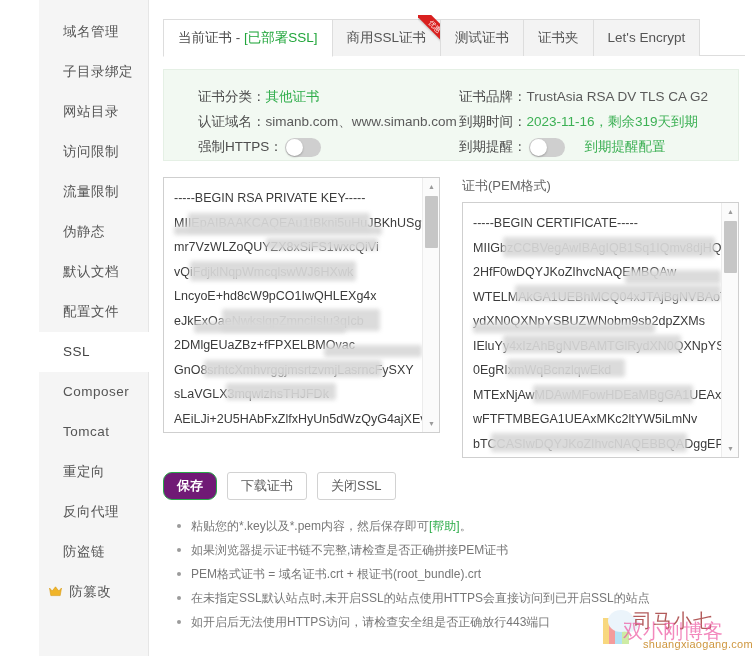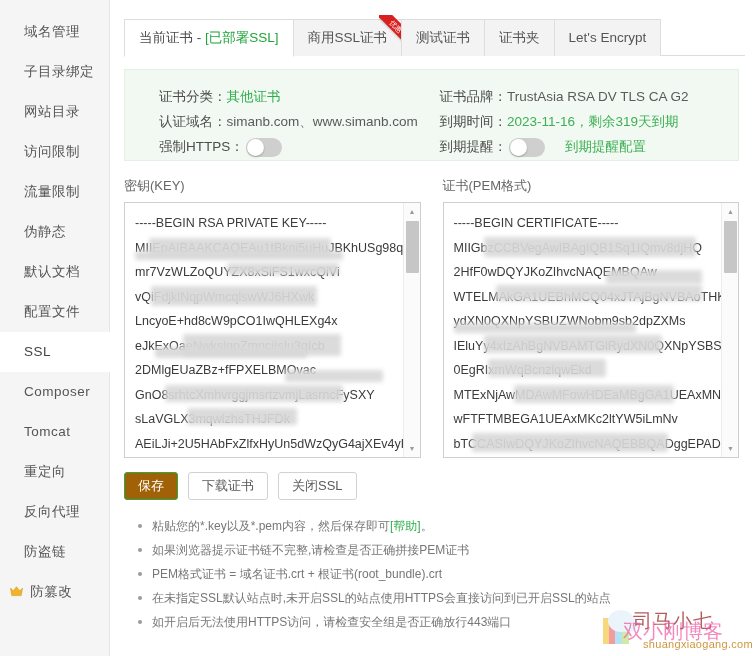--- a/index.html
+++ b/index.html
@@ -11,20 +11,21 @@
     font-family: "Liberation Sans", "DejaVu Sans", sans-serif;
     font-size: 13px;
     color: #555;
   }
   #app {
     position: relative;
     width: 753px;
     height: 656px;
     background: #fff;
     display: flex;
+    padding-left: 39px;
   }
 
   
   .sidebar {
     width: 110px;
     min-width: 110px;
     height: 656px;
     background: #f5f5f5;
     border-right: 1px solid #e6e6e6;
     padding-top: 12px;
@@ -239,24 +240,25 @@
     padding: 0 13px;
     font-size: 13px;
     border: 1px solid #d2d2d2;
     background: #fff;
     color: #5a5a5a;
     border-radius: 3px;
     cursor: pointer;
     white-space: nowrap;
   }
   .btn.primary {
-    background: #a16207;
+    background: #701a75;
     border-color: #2aa949;
     color: #fff;
-    font-weight: normal;
+    font-weight: bold;
+    border-radius: 9px;
   }
 
   
   .tips {
     margin: 14px 6px 0 20px;
     list-style: none;
     padding: 0;
   }
   .tips li {
     position: relative;
@@ -428,21 +430,20 @@
         </div>
         <div class="inforow">
           <span class="lbl">到期提醒：</span><span class="switch"></span><span class="linkgreen">到期提醒配置</span>
         </div>
       </div>
     </div>
 
     <div class="fields">
 
       <div class="field">
-        <span class="field-label">密钥(KEY)</span>
         <div class="ta-wrap">
           <div class="ta-inner">
             <div class="ta-line"><span>-----BEGIN RSA PRIVATE KEY-----</span></div>
             <div class="ta-line"><span>MIIEpAIBAAKCAQEAu1tBkni5uHuJBKhUSg98qn</span>
               <span class="blur" style="left:14px;top:2px;width:182px;height:19px;"></span>
               <span class="blur" style="left:0px;top:15px;width:208px;height:9px;"></span>
             </div>
             <div class="ta-line"><span>mr7VzWLZoQUYZX8xSiFS1wxcQiVi</span>
               <span class="blur" style="left:92px;top:3px;width:112px;height:12px;"></span>
             </div>

